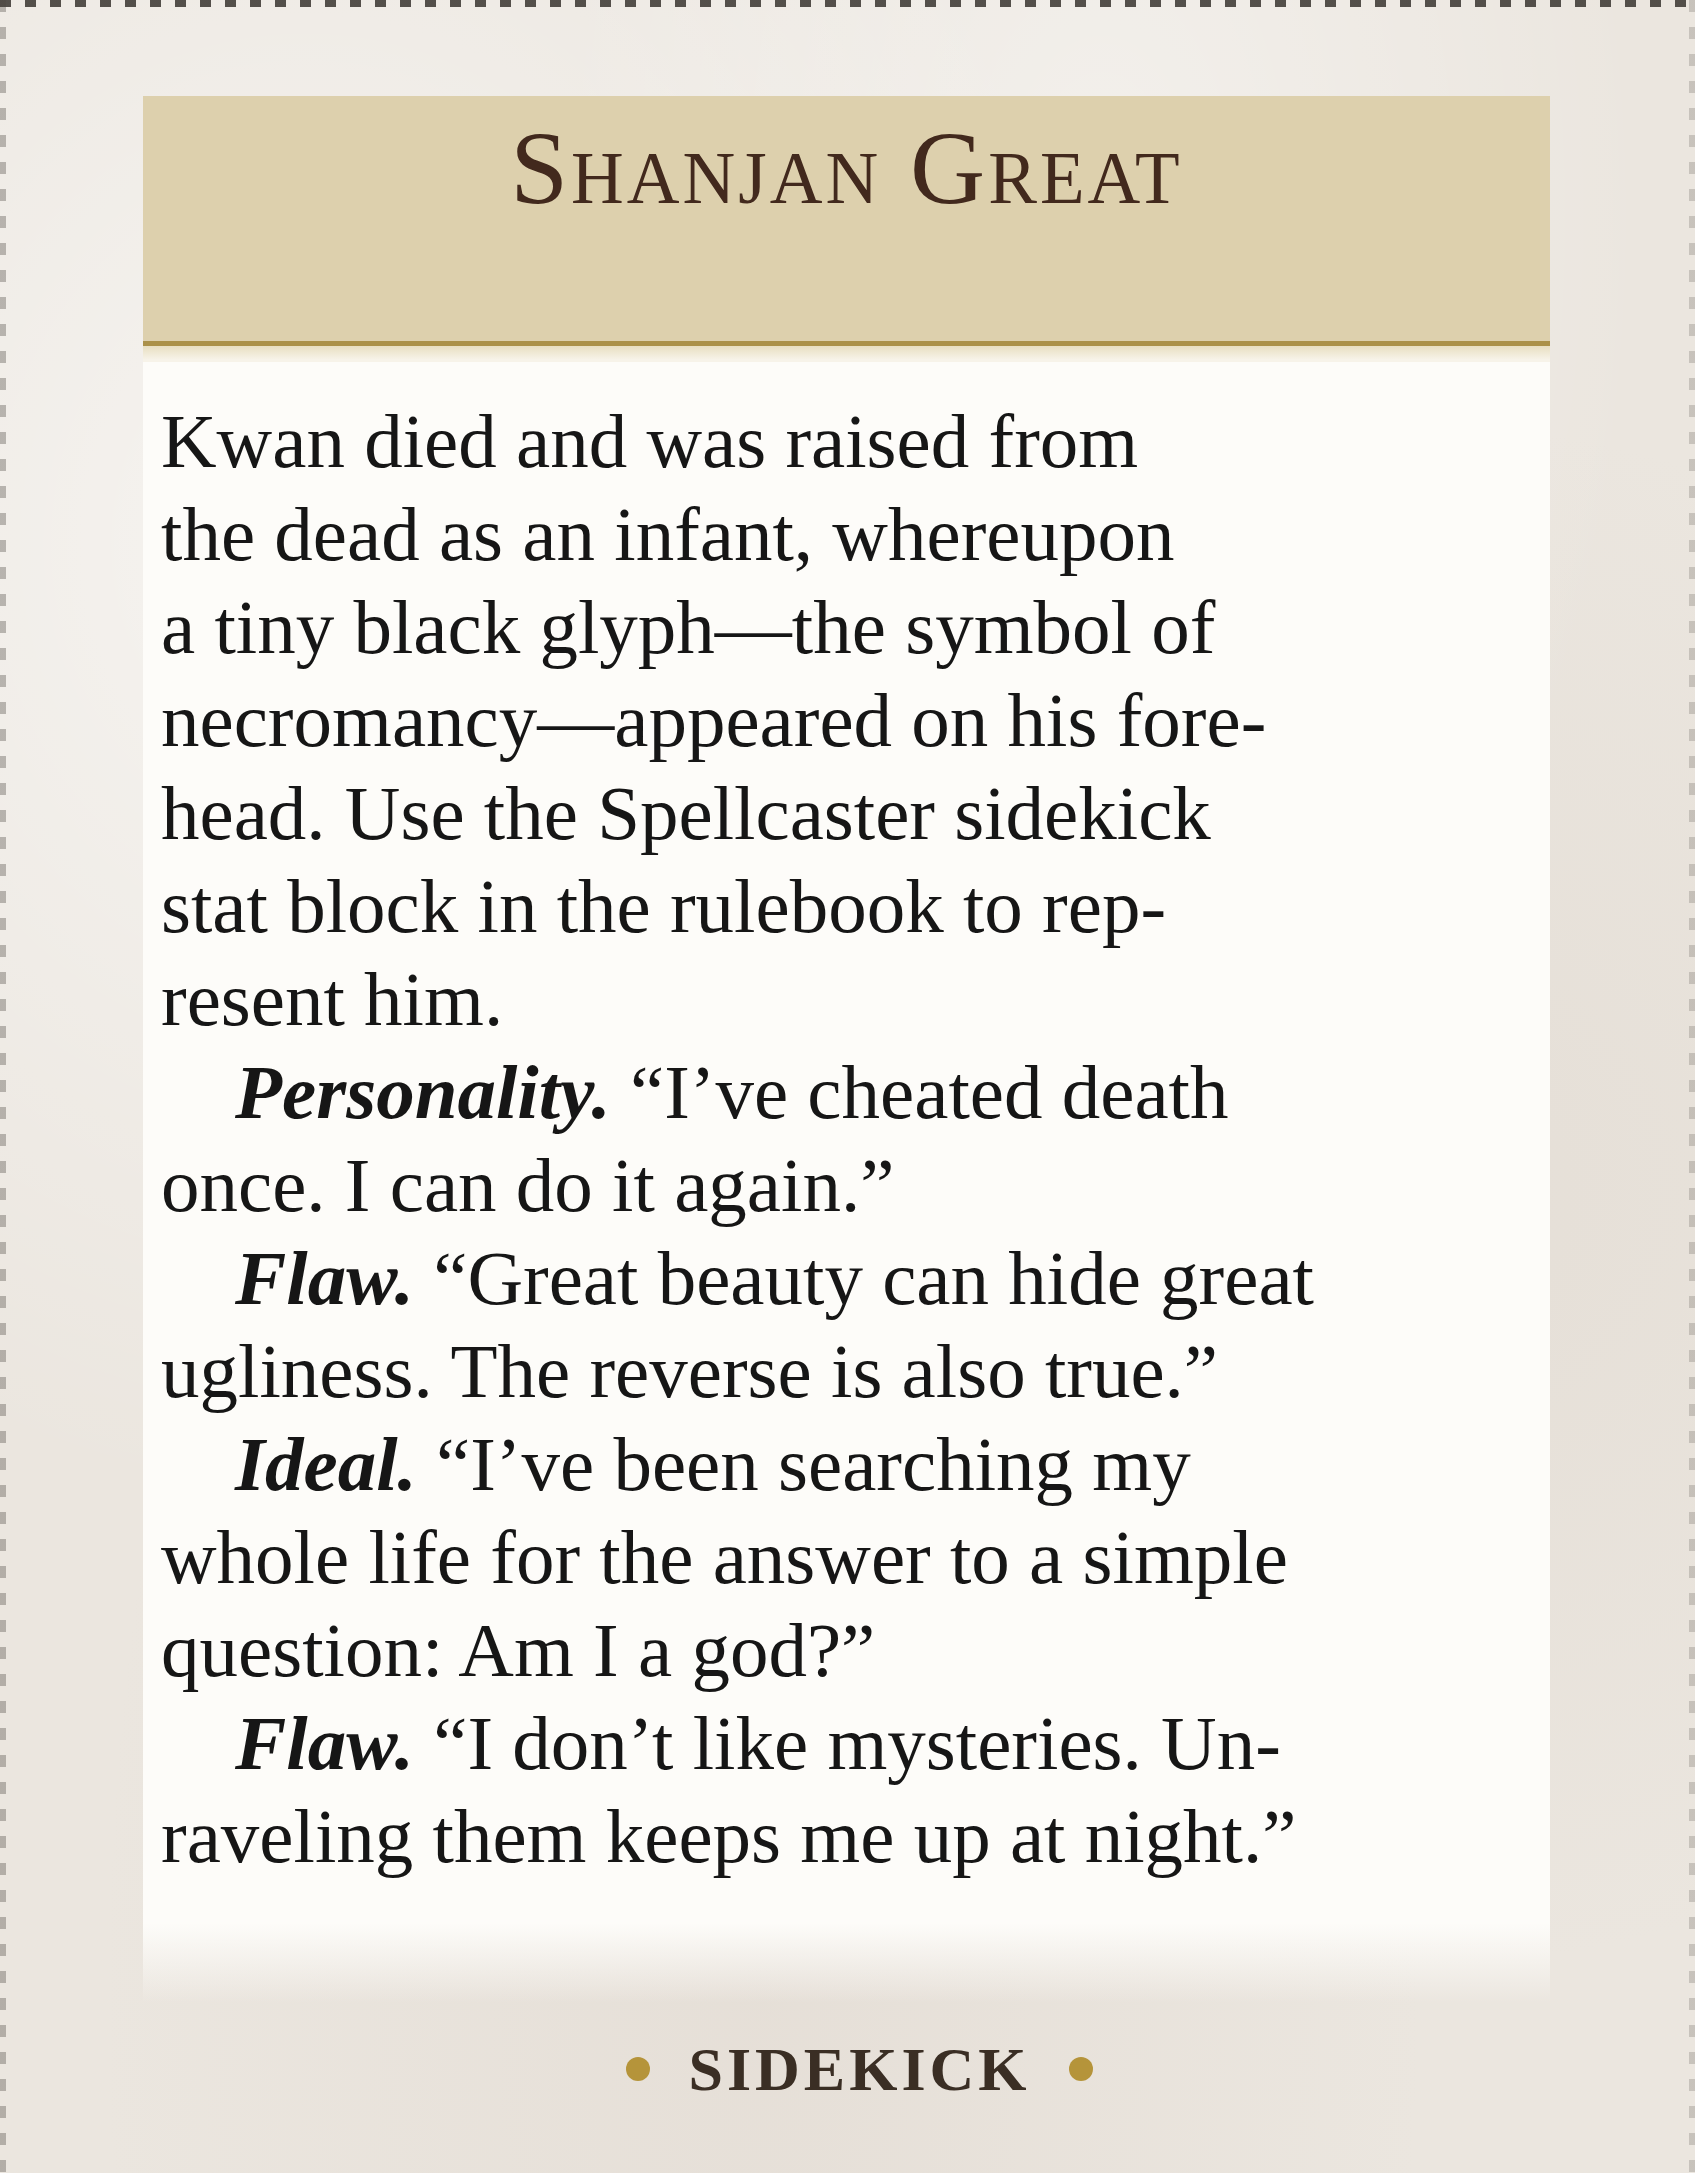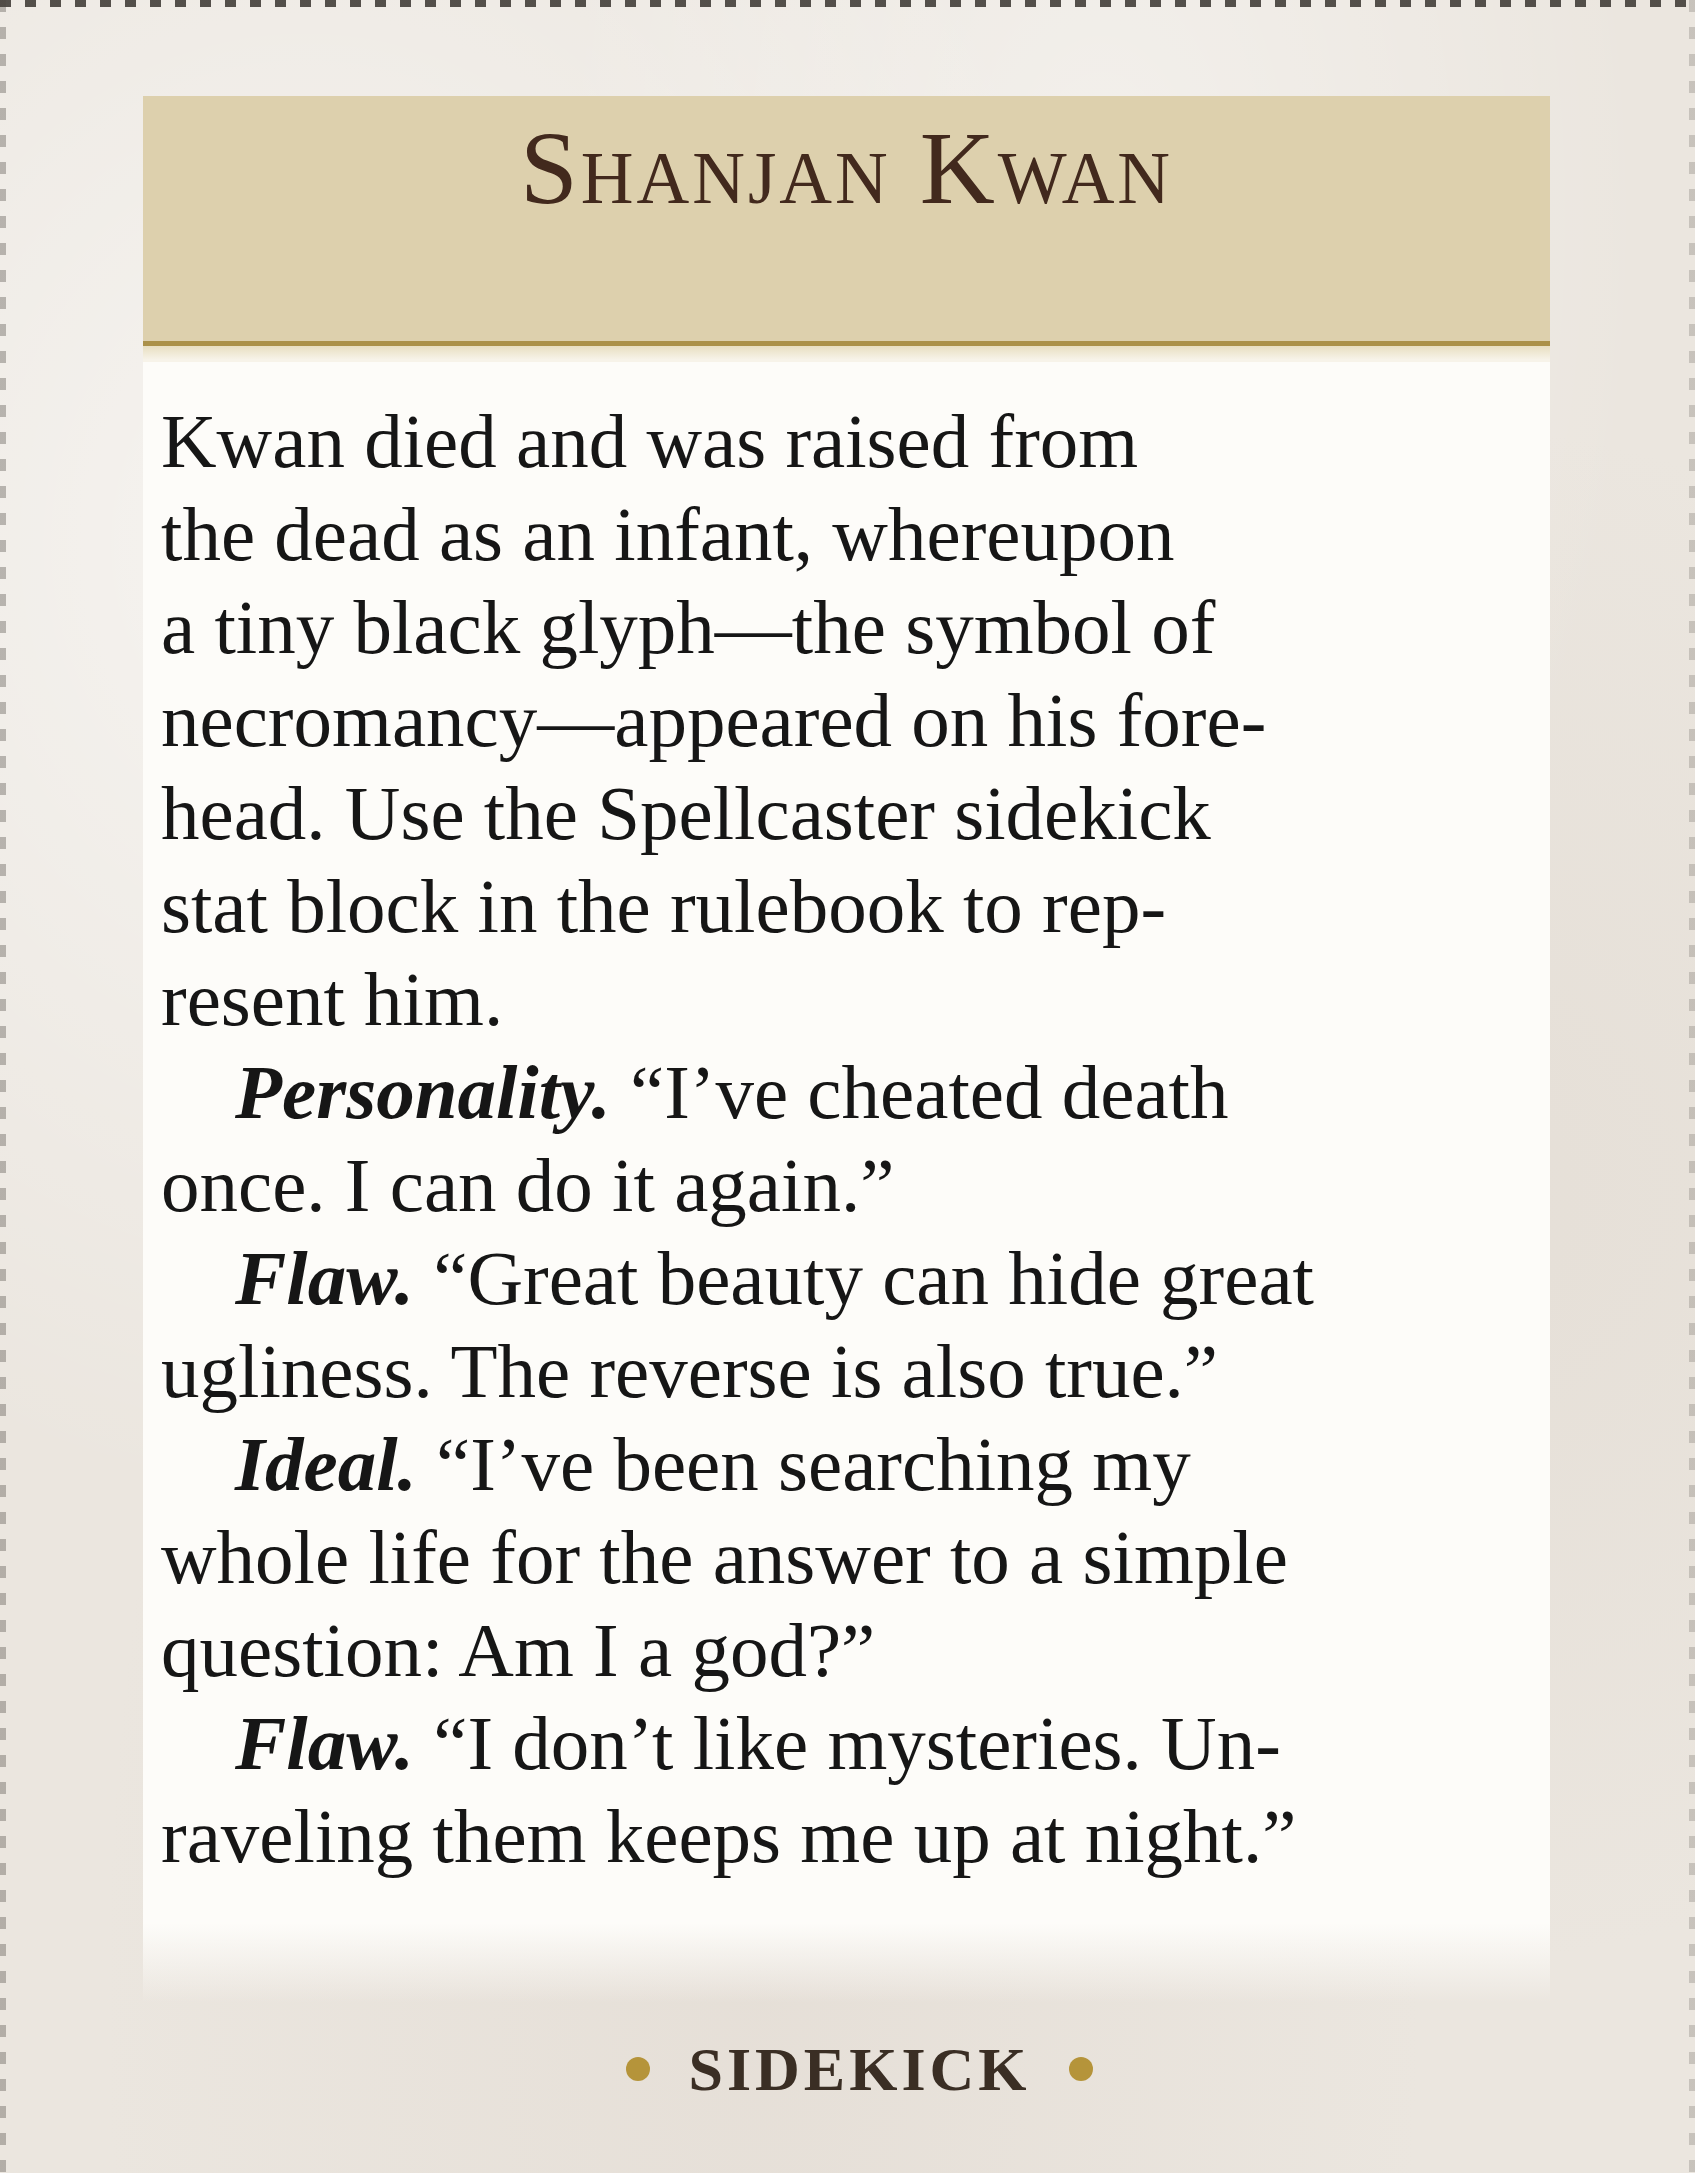--- a/index.html
+++ b/index.html
@@ -108,21 +108,21 @@
 </style>
 </head>
 <body>
 
 <div class="perf perf-top"></div>
 <div class="perf perf-left"></div>
 <div class="perf perf-right"></div>
 
 <div class="card-panel">
   <div class="card-header">
-    <h1 class="card-title">Shanjan Kwan</h1>
+    <h1 class="card-title">Shanjan Great</h1>
   </div>
   <div class="header-strip"></div>
   <div class="card-body">
     <div class="body-text">
         <p class="para">Kwan died and was raised from
 the dead as an infant, whereupon
 a tiny black glyph—the symbol of
 necromancy—appeared on his fore-
 head. Use the Spellcaster sidekick
 stat block in the rulebook to rep-

